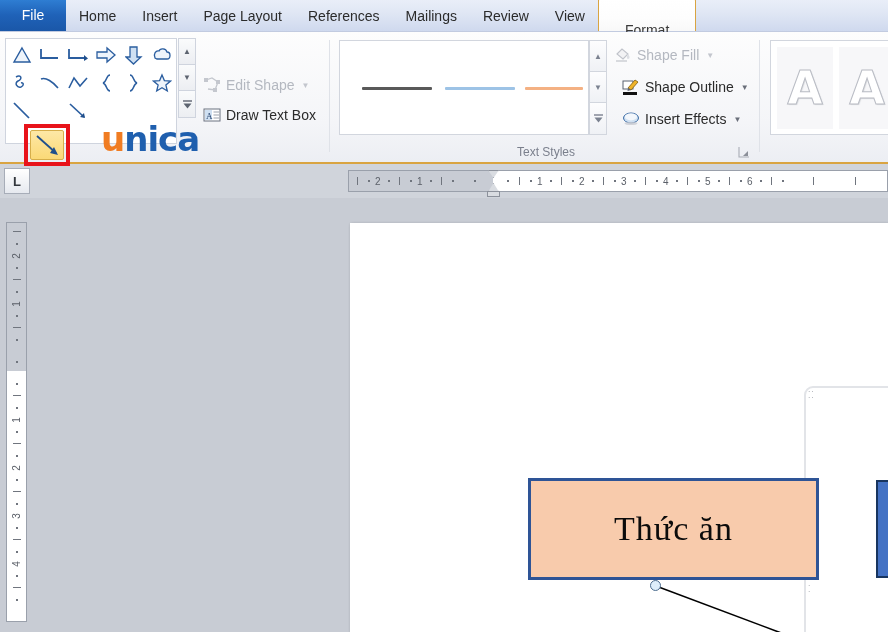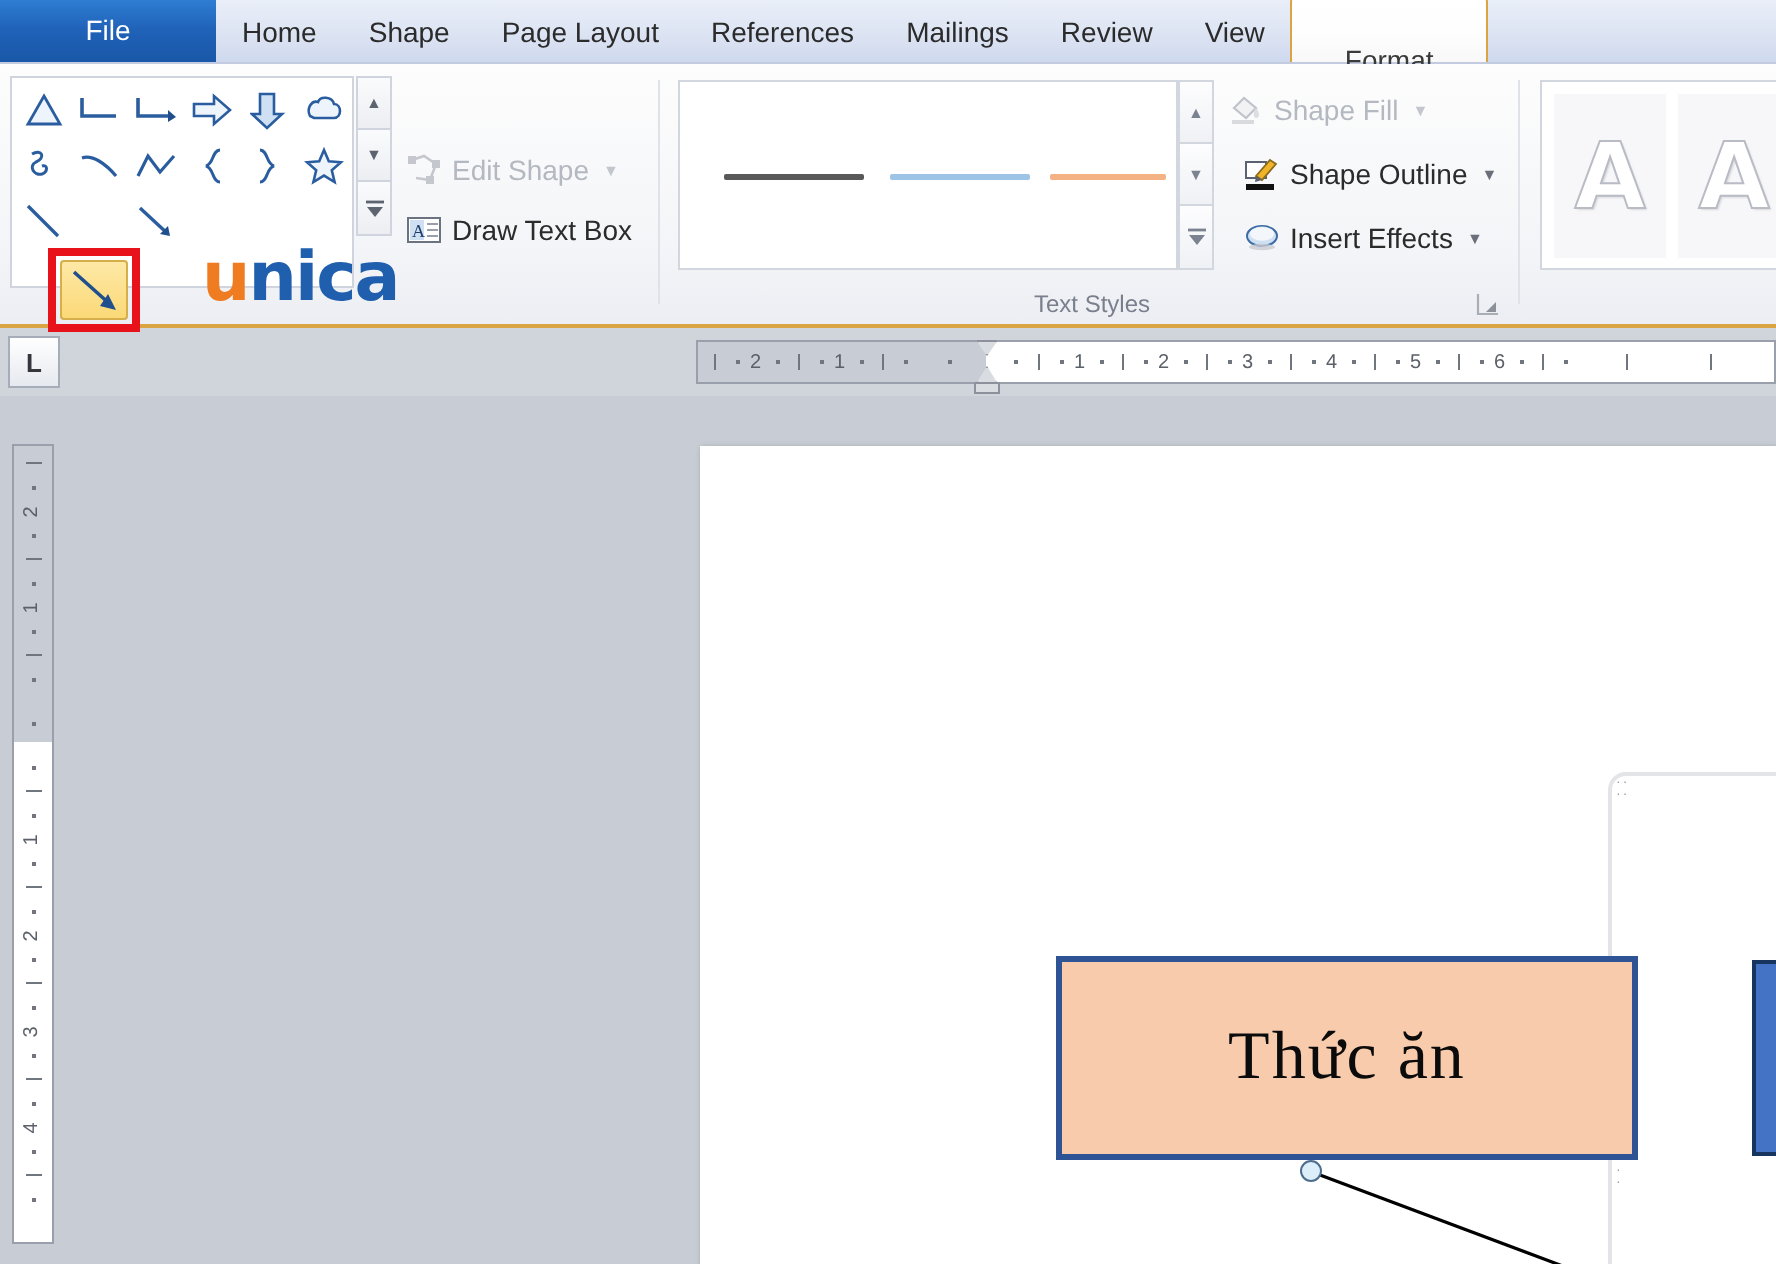--- a/index.html
+++ b/index.html
@@ -19,21 +19,21 @@
     border-bottom: 1px solid #c2cbe0;
     display:flex; align-items:flex-end;
   }
   .tab {
     height:30px; line-height:30px; padding:0 13px;
     font-size:14px; color:#2b2b2b; cursor:default;
     white-space:nowrap; position:relative;
   }
   .tab.file {
     background: linear-gradient(to bottom,#2f7fd4 0%, #1f62b8 50%, #1a57a8 100%);
-    color:#ffffff; height:32px; line-height:32px; width:108px; text-align:center;
+    color:#ffffff; height:32px; line-height:32px; width:66px; text-align:center;
     padding:0; font-size:14px;
   }
   .tab.active {
     background: linear-gradient(to bottom,#ffffff 0%, #fdfdfd 60%, #f8f8f8 100%);
     border-left:1px solid #d9a441; border-right:1px solid #d9a441; border-top:1px solid #d9a441;
     border-radius:3px 3px 0 0; height:31px; line-height:31px; color:#3a3a3a;
     padding:16px 26px;
   }
   #tabs-tail { flex:1; height:30px; }
 
@@ -248,21 +248,21 @@
     position:absolute; width:11px; height:11px; border-radius:50%;
     background:#ddeefb; border:1px solid #4d6d8f; z-index:10;
   }
 </style>
 </head>
 <body>
 
 <div id="ribbon-tabs">
   <div class="tab file">File</div>
   <div class="tab">Home</div>
-  <div class="tab">Shape</div>
+  <div class="tab">Insert</div>
   <div class="tab">Page Layout</div>
   <div class="tab">References</div>
   <div class="tab">Mailings</div>
   <div class="tab">Review</div>
   <div class="tab">View</div>
   <div class="tab active">Format</div>
   <div id="tabs-tail"></div>
 </div>
 
 <div id="ribbon-body">

